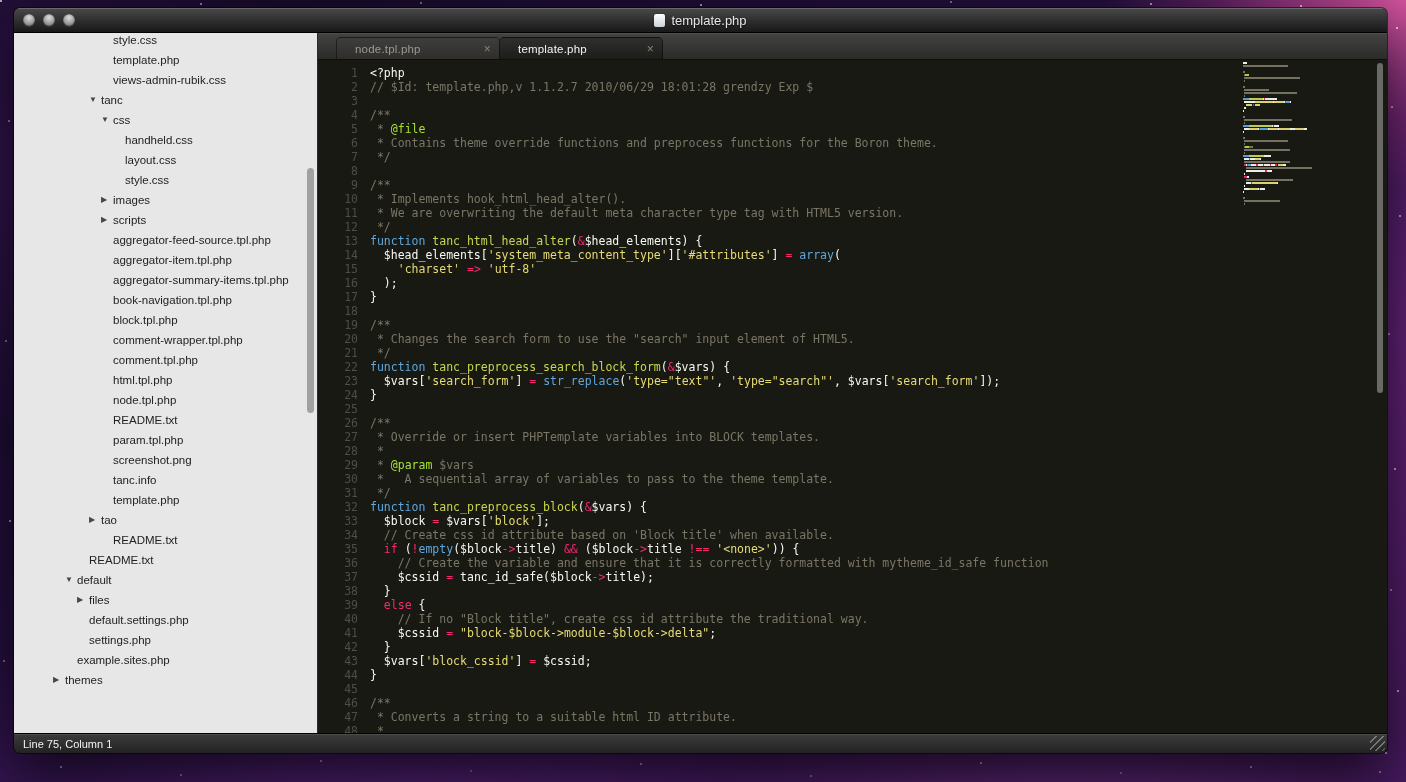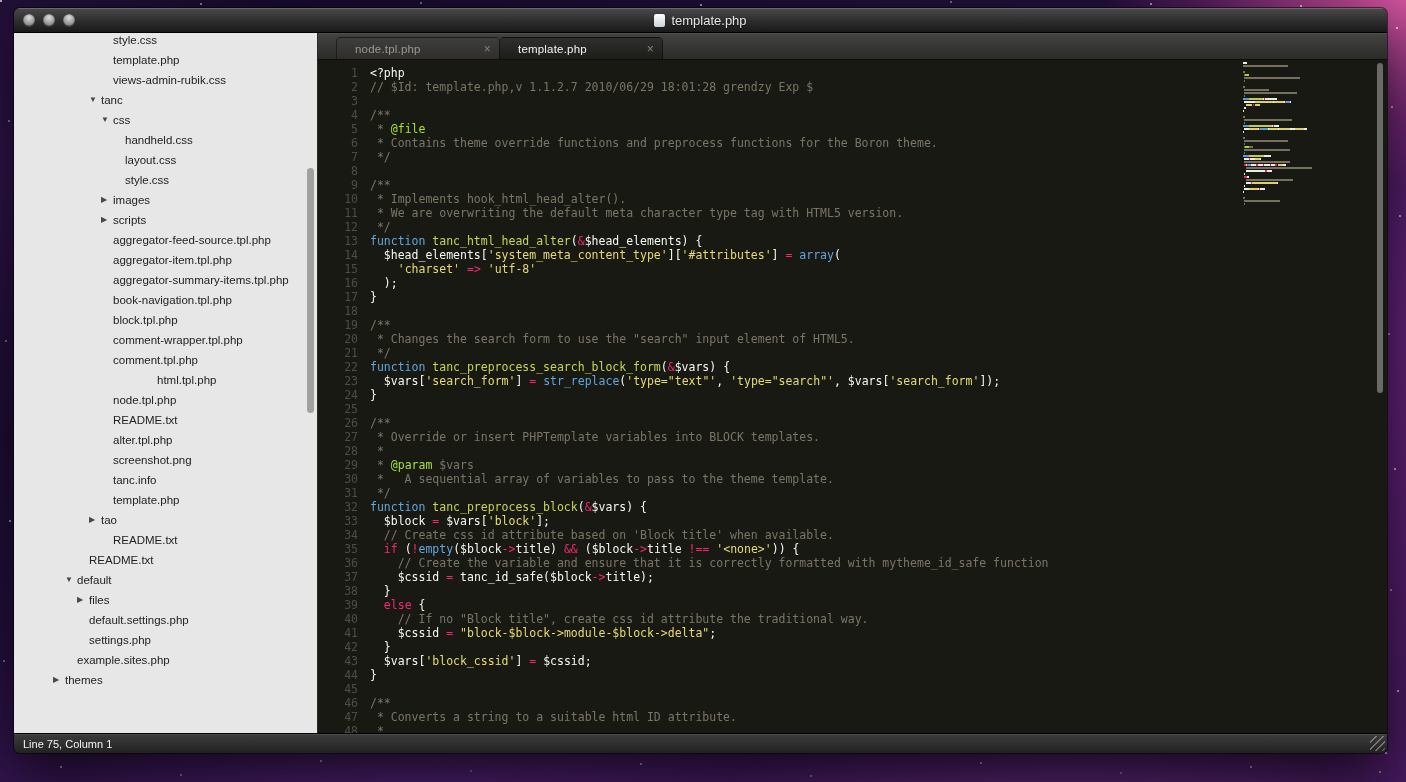--- a/index.html
+++ b/index.html
@@ -178,35 +178,35 @@
               <span class="tlabel">block.tpl.php</span>
             </div>
             <div class="trow" style="padding-left: 87px;">
               <span class="arrow"></span>
               <span class="tlabel">comment-wrapper.tpl.php</span>
             </div>
             <div class="trow" style="padding-left: 87px;">
               <span class="arrow"></span>
               <span class="tlabel">comment.tpl.php</span>
             </div>
-            <div class="trow" style="padding-left: 87px; margin-left: 44px;">
+            <div class="trow" style="padding-left: 87px;">
               <span class="arrow"></span>
               <span class="tlabel">html.tpl.php</span>
             </div>
             <div class="trow" style="padding-left: 87px;">
               <span class="arrow"></span>
               <span class="tlabel">node.tpl.php</span>
             </div>
             <div class="trow" style="padding-left: 87px;">
               <span class="arrow"></span>
               <span class="tlabel">README.txt</span>
             </div>
             <div class="trow" style="padding-left: 87px;">
               <span class="arrow"></span>
-              <span class="tlabel">alter.tpl.php</span>
+              <span class="tlabel">param.tpl.php</span>
             </div>
             <div class="trow" style="padding-left: 87px;">
               <span class="arrow"></span>
               <span class="tlabel">screenshot.png</span>
             </div>
             <div class="trow" style="padding-left: 87px;">
               <span class="arrow"></span>
               <span class="tlabel">tanc.info</span>
             </div>
             <div class="trow" style="padding-left: 87px;">

